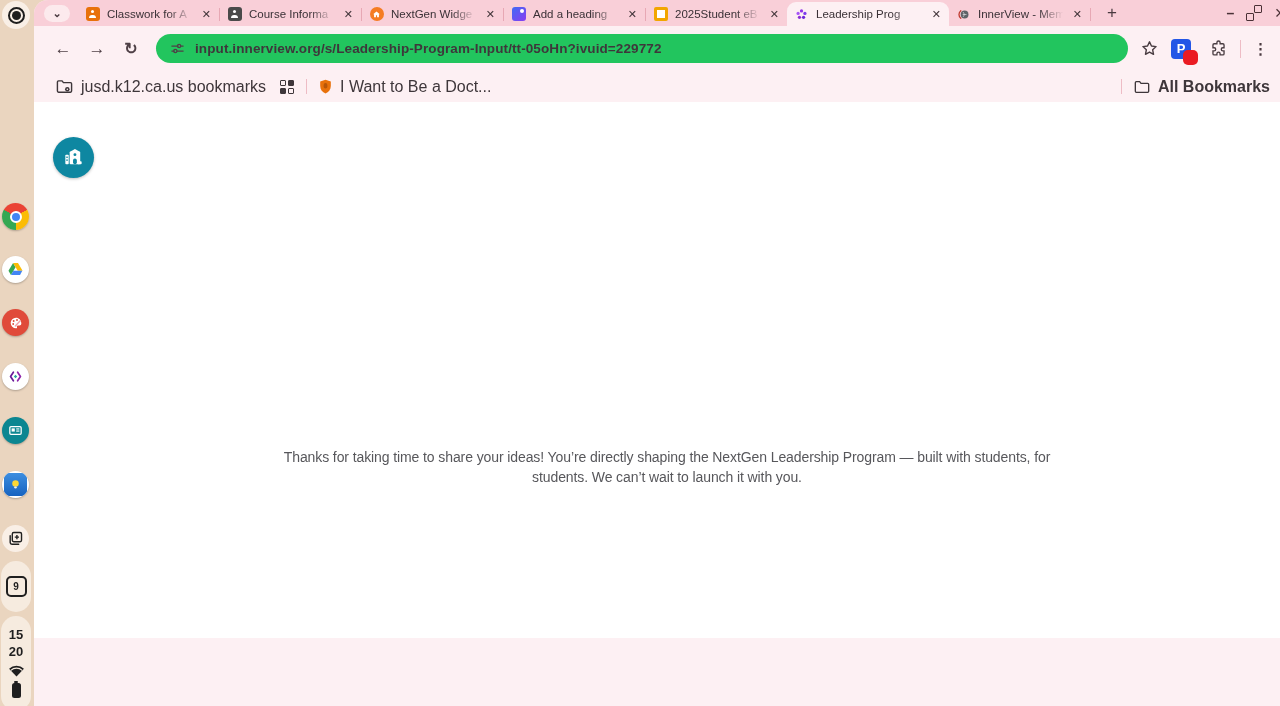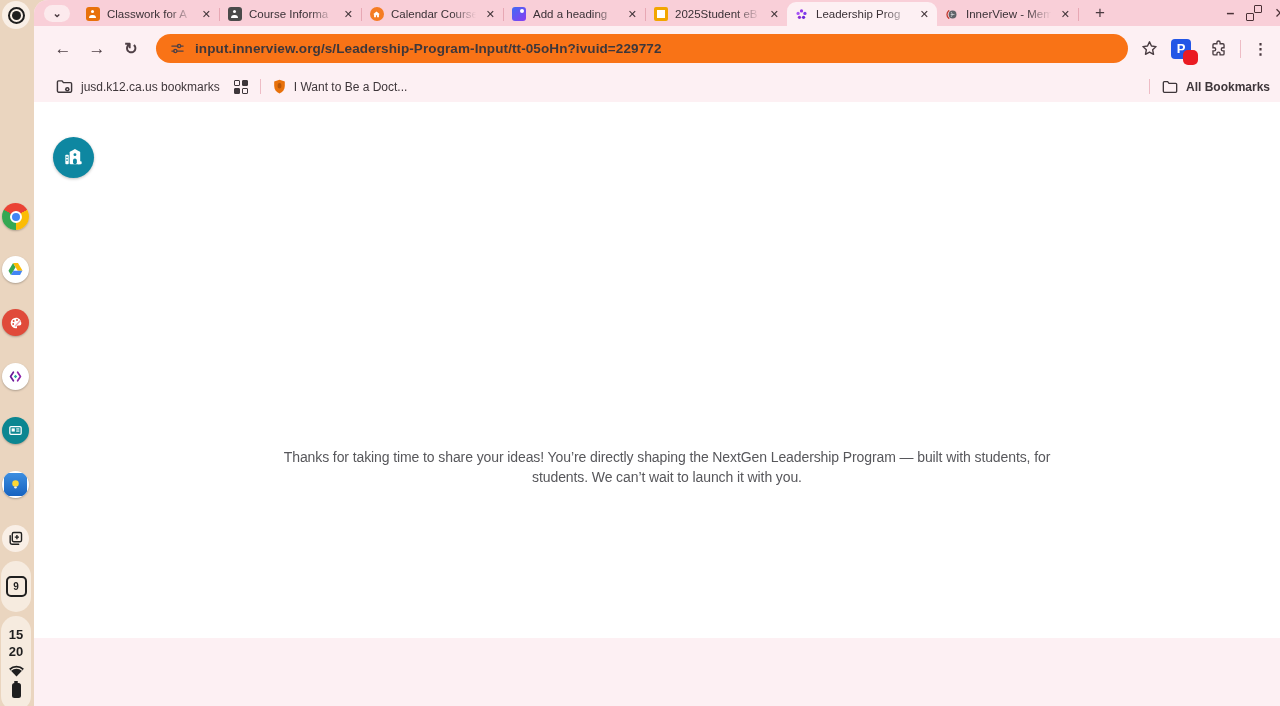--- a/index.html
+++ b/index.html
@@ -26,45 +26,45 @@
   .battery { width:9px; height:15px; background:#1f1f1f; border-radius:2.5px; margin-top:6px; position:relative; }
   .battery:before { content:""; position:absolute; left:2.5px; top:-2.5px; width:4px; height:2.5px; background:#1f1f1f; border-radius:1px; }
 
   
   .window { position:absolute; left:34px; top:0; width:1246px; height:706px; background:#fdf0f3; border-top-left-radius:14px; overflow:hidden; }
 
   
   .tabstrip { position:relative; height:26px; background:#f9cfd8; display:flex; align-items:flex-end; padding-left:10px; }
   .tab-search { align-self:center; margin-right:8px; width:26px; height:17px; border-radius:9px; background:#fceaed; display:flex; align-items:center; justify-content:center; color:#4a3a40; font-size:11px; font-weight:bold; line-height:10px; }
   .tab { height:24px; width:141px; display:flex; align-items:center; padding:0 7px; gap:7px; color:#3a3136; }
-  .tab.active { background:#fdf0f3; border-radius:9px 9px 0 0; width:150px; }
+  .tab.active { background:#fdf0f3; border-radius:9px 9px 0 0; width:162px; }
   .tab-fav { width:15px; height:15px; flex:0 0 15px; display:flex; align-items:center; justify-content:center; }
   .tab-title { flex:1; font-size:11.5px; white-space:nowrap; overflow:hidden; -webkit-mask-image:linear-gradient(90deg,#000 70%,transparent 98%); mask-image:linear-gradient(90deg,#000 70%,transparent 98%); }
   .tab-close { font-size:11px; color:#413439; flex:0 0 auto; cursor:default; padding:0 1px; }
   .tab-sep { width:1px; height:13px; background:#e7a8b4; margin-bottom:5px; flex:0 0 1px; }
   .new-tab { align-self:center; font-size:17px; color:#4a3a40; margin-left:10px; width:22px; text-align:center; }
   .win-controls { position:absolute; right:0; top:0; height:26px; display:flex; align-items:center; gap:20px; padding-right:2px; }
   .win-btn { color:#4a3136; font-size:14px; line-height:14px; }
   .restore-glyph { position:relative; width:11px; height:11px; }
   .restore-glyph .r1 { position:absolute; right:0; top:0; width:8px; height:8px; border:1.6px solid #4a3136; border-radius:1px; }
   .restore-glyph .r2 { position:absolute; left:0; bottom:0; width:8px; height:8px; border:1.6px solid #4a3136; border-radius:1px; background:#f9cfd8; }
 
   
   .toolbar { height:45px; background:#fdf0f3; display:flex; align-items:center; padding:0 12px 0 14px; }
   .nav-btn { width:30px; height:30px; display:flex; align-items:center; justify-content:center; color:#4f4046; font-size:17px; border-radius:50%; margin-right:4px; }
-  .omnibox { flex:1; height:29px; margin:0 12px 0 6px; background:#f97316; border-radius:15px; display:flex; align-items:center; padding:0 14px; gap:10px; }
+  .omnibox { flex:1; height:29px; margin:0 12px 0 6px; background:#22c55e; border-radius:15px; display:flex; align-items:center; padding:0 14px; gap:10px; }
   .omni-url { font-size:13.5px; color:#3e373b; font-weight:bold; letter-spacing:0.1px; }
   .toolbar-right { display:flex; align-items:center; gap:12px; }
   .ext-p { position:relative; width:20px; height:20px; border-radius:4px; background:#2356e6; color:#fff; font-size:13px; font-weight:bold; display:flex; align-items:center; justify-content:center; }
   .ext-badge { position:absolute; right:-7px; bottom:-6px; width:15px; height:15px; border-radius:5px; background:#ea1b22; }
   .tb-sep { width:1px; height:18px; background:#eebcc5; }
   .menu-dots { font-size:15px; color:#4a3a40; font-weight:bold; }
 
   
-  .bookmarks { height:31px; background:#fdf0f3; display:flex; align-items:center; padding:0 10px 0 22px; font-size:12px; color:#3e363a; }
+  .bookmarks { height:31px; background:#fdf0f3; display:flex; align-items:center; padding:0 10px 0 22px; font-size:16px; color:#3e363a; }
   .bm-item { display:flex; align-items:center; gap:8px; margin-right:14px; }
   .bm-label { white-space:nowrap; }
   .bm-sep { width:1px; height:15px; background:#eebcc5; margin:0 12px; }
   .bm-right { margin-left:auto; display:flex; align-items:center; gap:8px;font-weight:bold; }
   .grid-glyph { display:grid; grid-template-columns:6px 6px; grid-template-rows:6px 6px; gap:2px; }
   .grid-glyph span { border:1.6px solid #3e363a; border-radius:1px; }
   .grid-glyph span:nth-child(2), .grid-glyph span:nth-child(3) { background:#3e363a; }
 
   
   .content { position:relative; height:536px; background:#ffffff; }
@@ -190,21 +190,21 @@
     <div class="tab-sep"></div>
 
     <div class="tab">
       <span class="tab-fav">
         <span class="fav-sq" style="background:#f57c23; border-radius:50%;">
           <svg width="9" height="9" viewBox="0 0 24 24">
               <path fill="#fff" d="M12 4 3 11h2.5v8h5v-5h3v5h5v-8H21z"></path>
             </svg>
         </span>
       </span>
-      <span class="tab-title">Calendar Course</span>
+      <span class="tab-title">NextGen Widge</span>
       <span class="tab-close">✕</span>
     </div>
     <div class="tab-sep"></div>
 
     <div class="tab">
       <span class="tab-fav">
         <span class="fav-sq" style="background:linear-gradient(135deg,#3f6bf5,#8b3df0); position:relative;">
           <span style="position:absolute; right:2px; top:2px; width:4px; height:4px; border-radius:50%; background:#fff;"></span>
         </span>
       </span>

